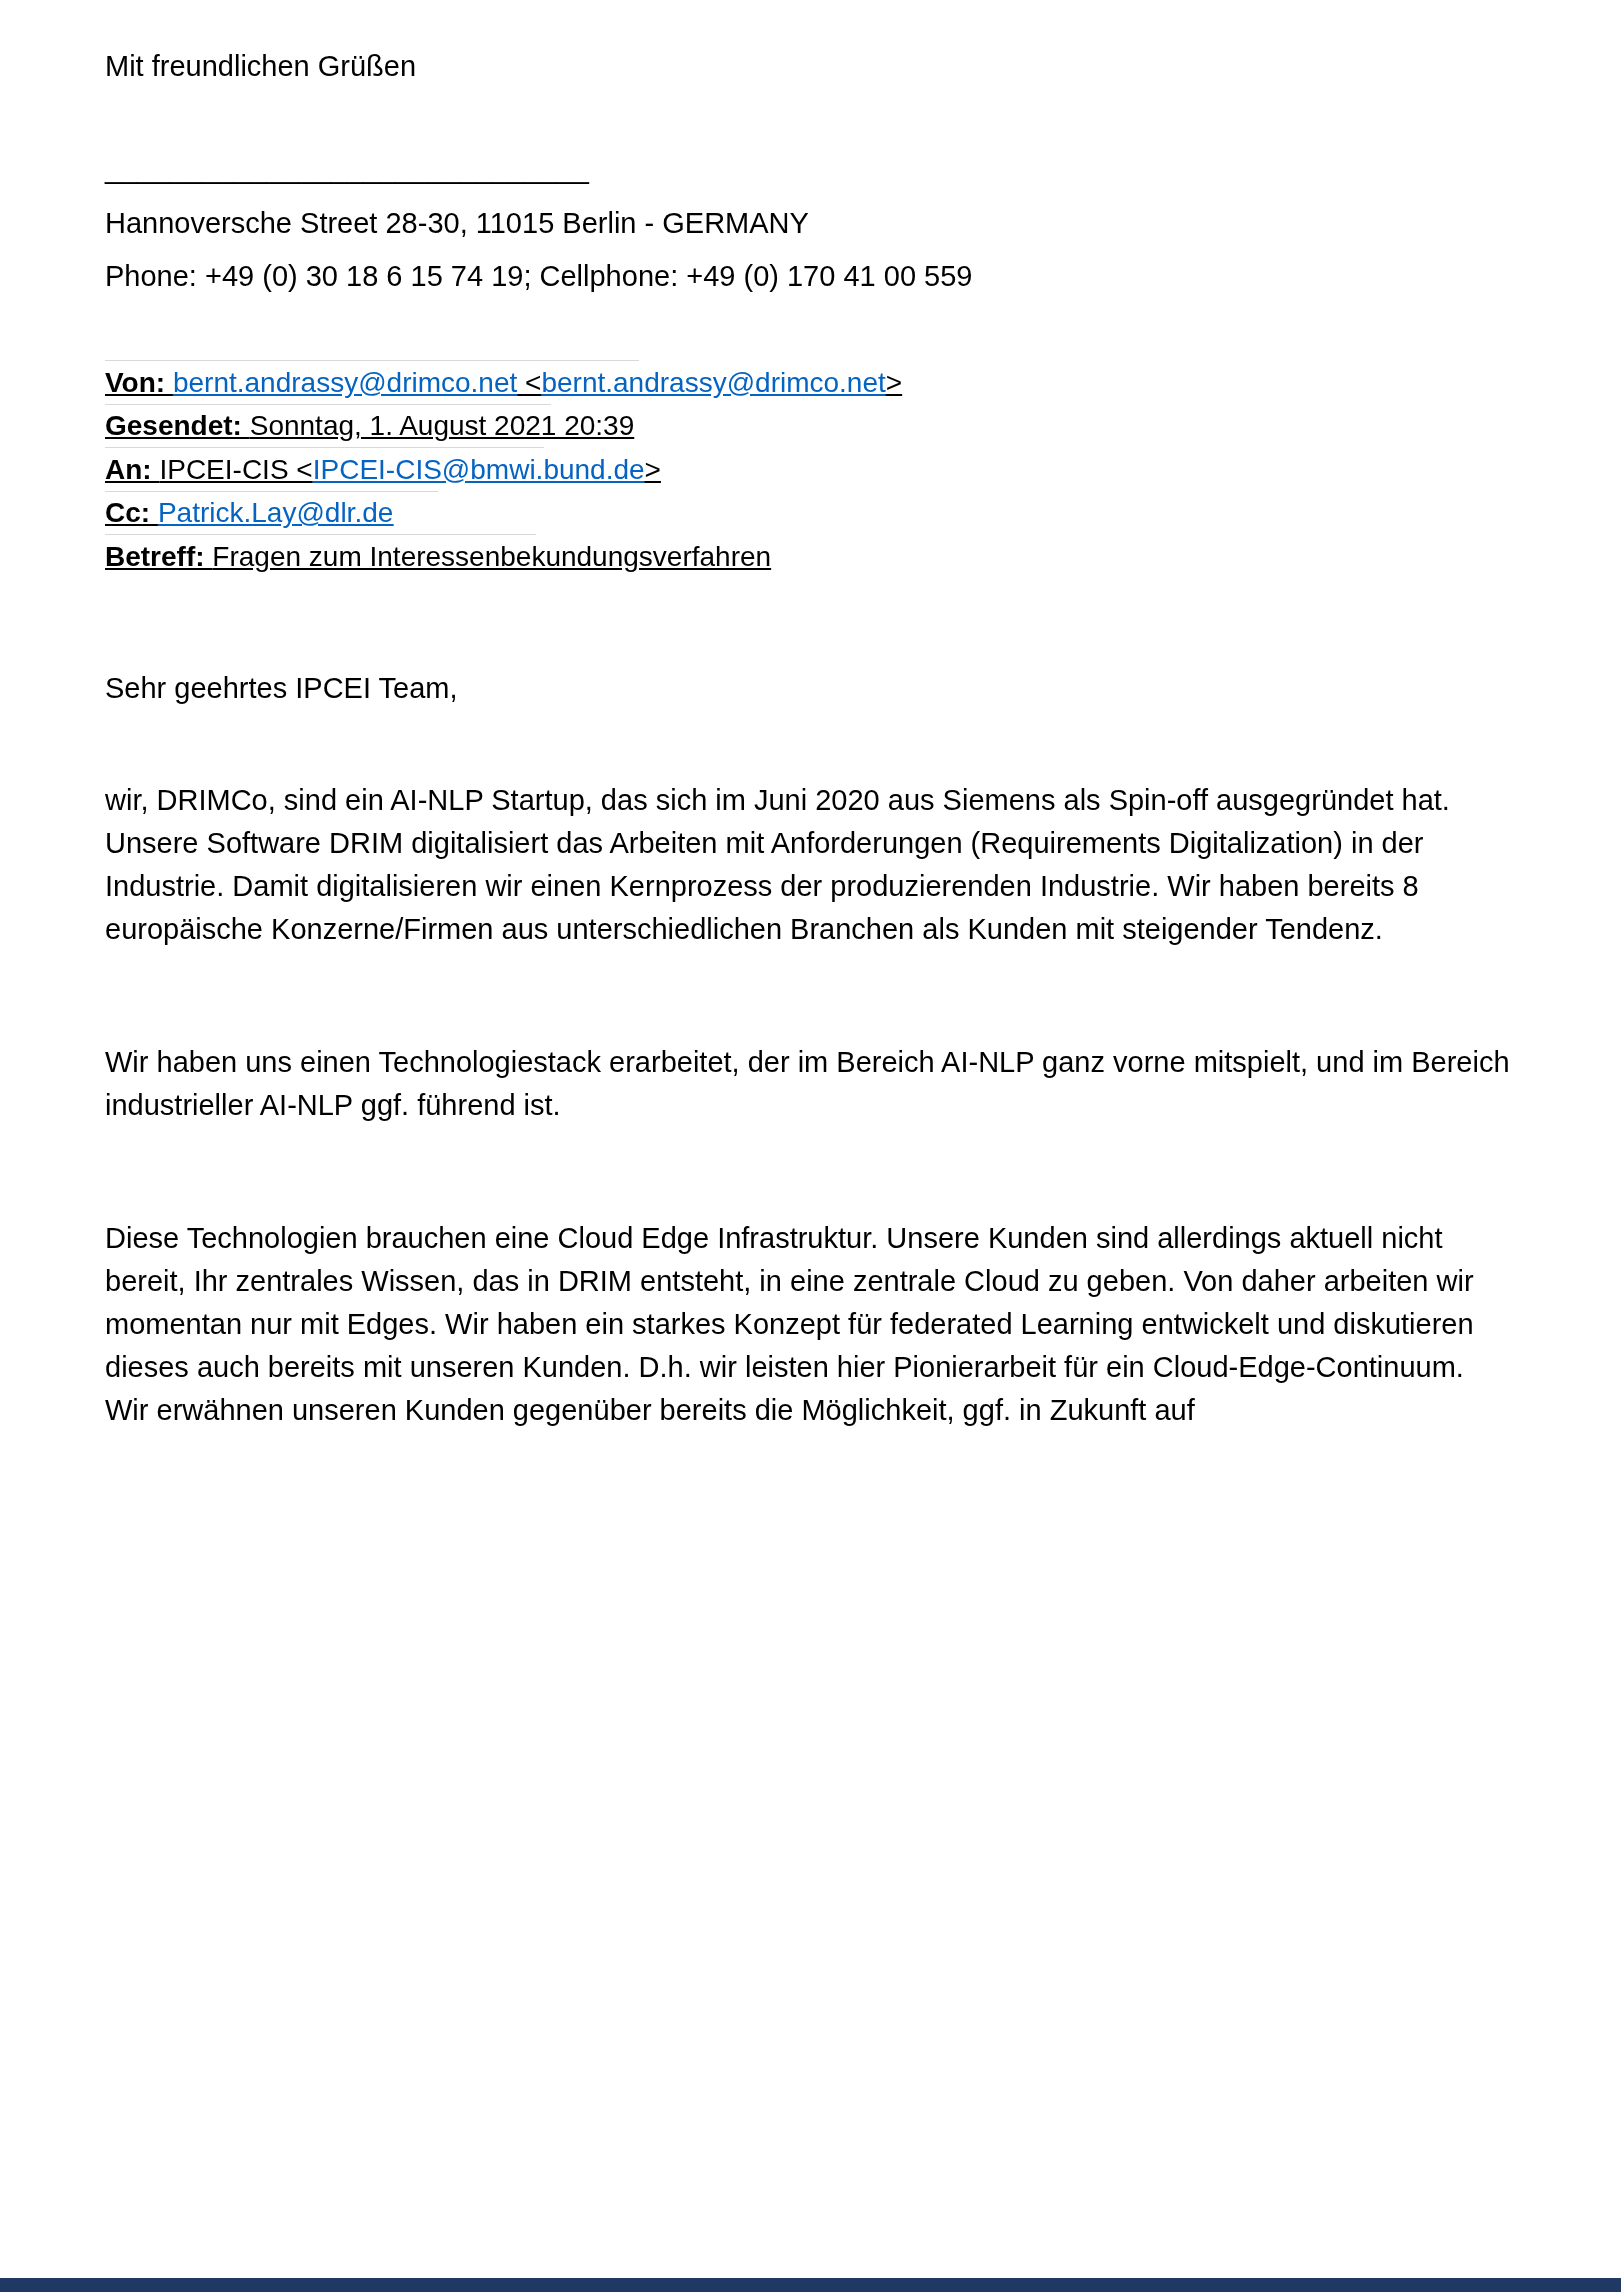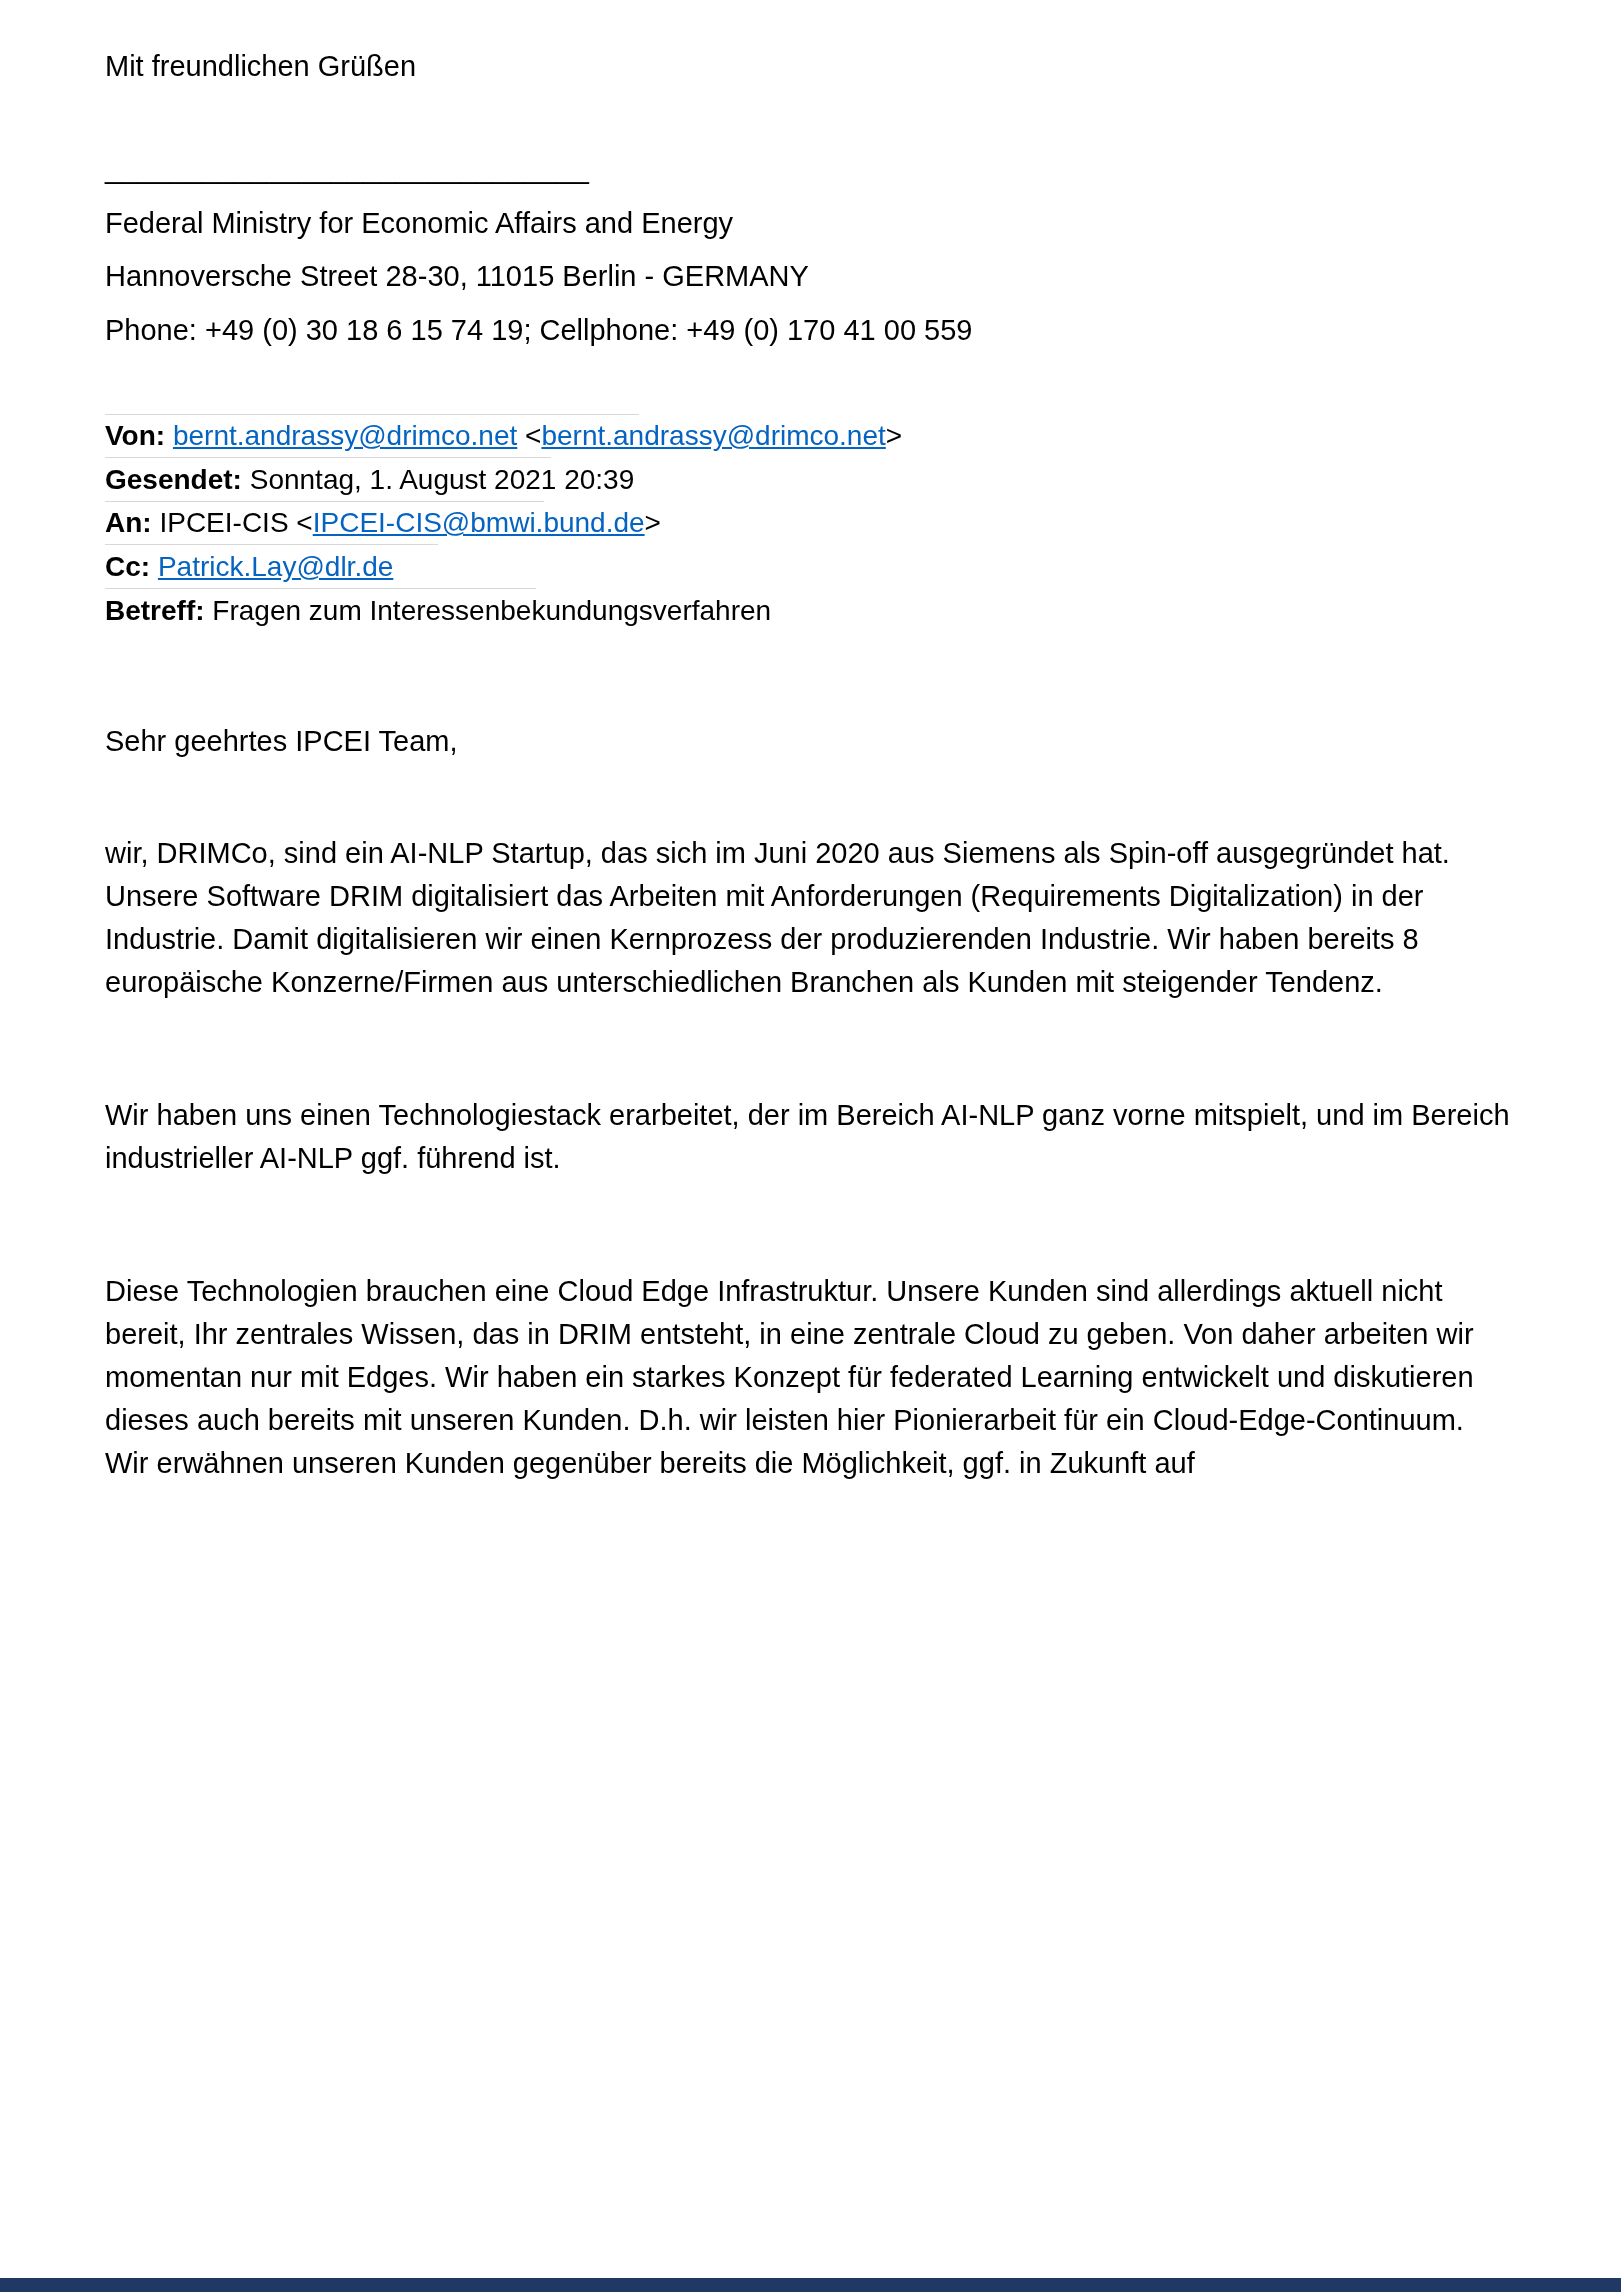--- a/index.html
+++ b/index.html
@@ -24,21 +24,21 @@
   .sender   { margin-bottom: 24.5px; }
   .separator{ margin-bottom: 24.5px; letter-spacing: 0px; }
 
   a.link {
     color: var(--color-link, #0563C1);
     text-decoration: underline;
     cursor: pointer;
   }
 
   
-  .qh { margin-top: 69px; font-size: 28px; line-height: 31px; }
+  .qh { margin-top: 69px; font-size: 28px; line-height: 31px; text-decoration: underline; }
   .qrow { margin: 0; padding: 2.9px 0; }
   .qrow b { font-weight: bold; }
   .hr { height: 1px; background: #d8d8d8; margin: 2.9px 0; }
   .hr-w1 { width: 534px; }
   .hr-w2 { width: 446px; }
   .hr-w3 { width: 439px; }
   .hr-w4 { width: 333px; }
   .hr-w5 { width: 431px; }
 
   .salutation {
@@ -64,21 +64,20 @@
 <body>
 
 <div class="page">
   <div class="content">
 
     <p class="line closing">Mit freundlichen Grüßen</p>
 
 
     <p class="line separator">______________________________</p>
 
-    <p class="line">Federal Ministry for Economic Affairs and Energy</p>
     <p class="line">Hannoversche Street 28-30, 11015 Berlin - GERMANY</p>
     <p class="line">Phone: +49 (0) 30 18 6 15 74 19; Cellphone: +49 (0) 170 41 00 559</p>
 
 
     <div class="qh">
       <div class="hr hr-w1"></div>
 
       <p class="qrow"><b>Von: </b><a class="link" href="#">bernt.andrassy@drimco.net</a><span> &lt;</span><a class="link" href="#">bernt.andrassy@drimco.net</a><span>&gt;</span></p>
       <div class="hr hr-w2"></div>
 

